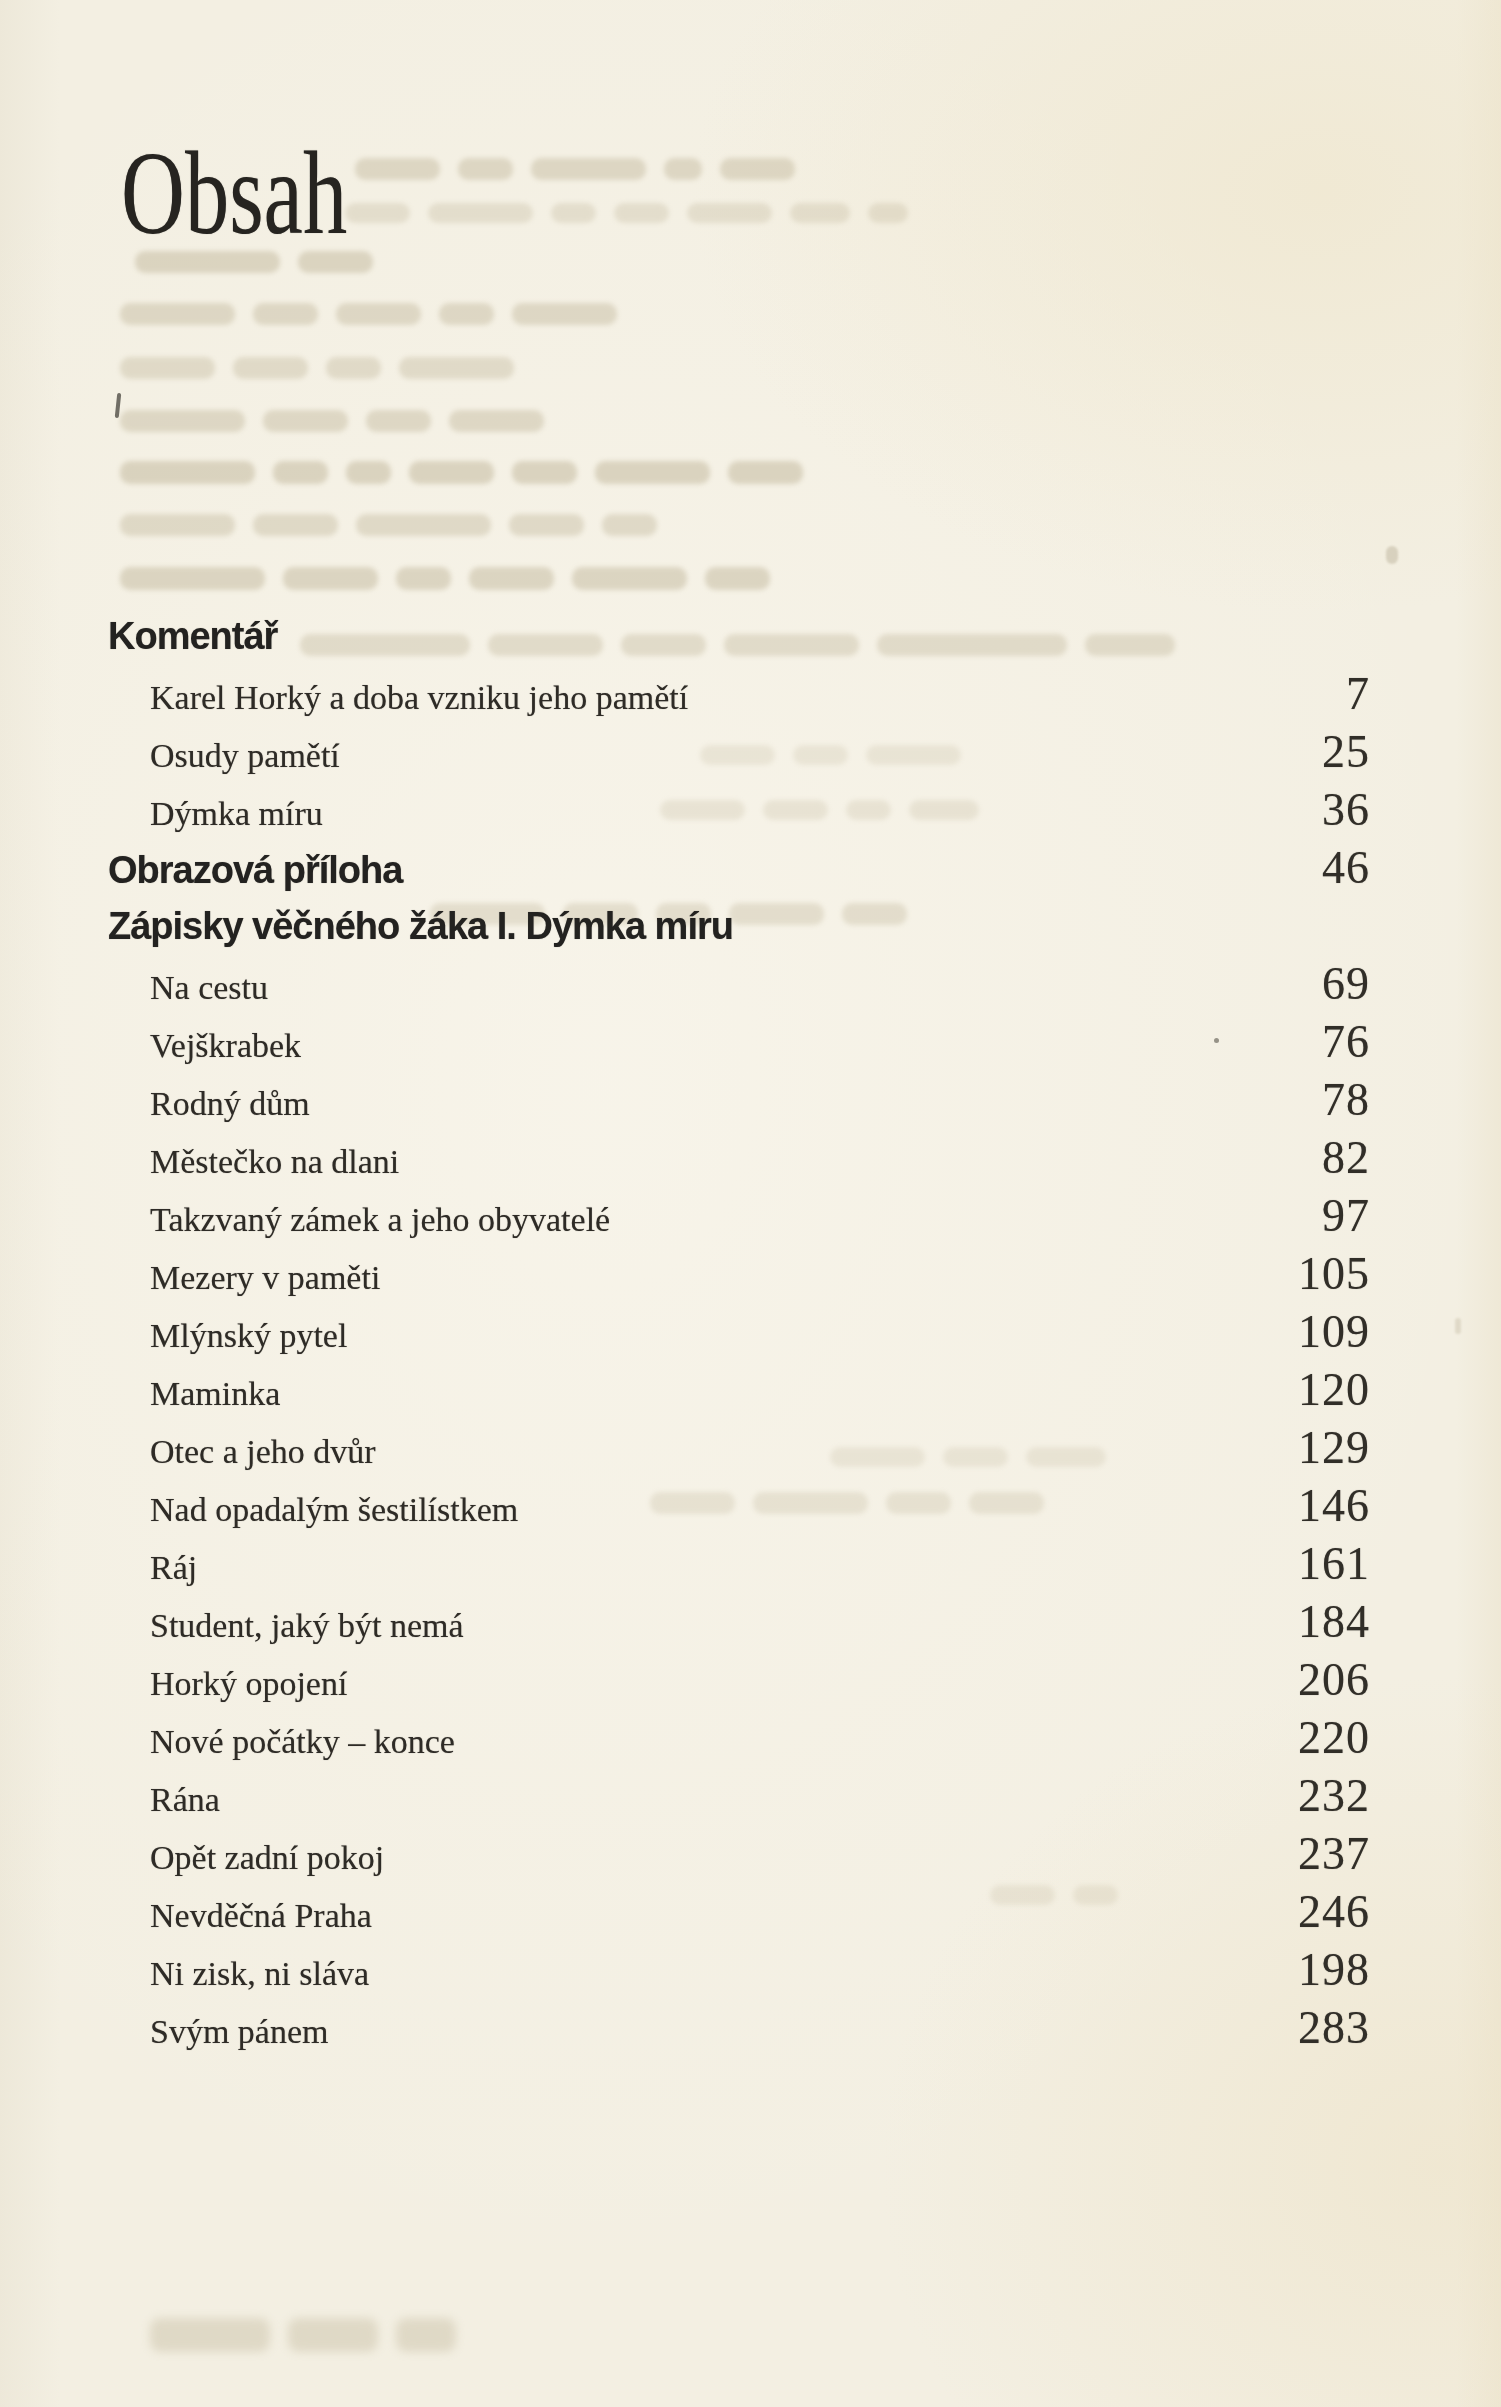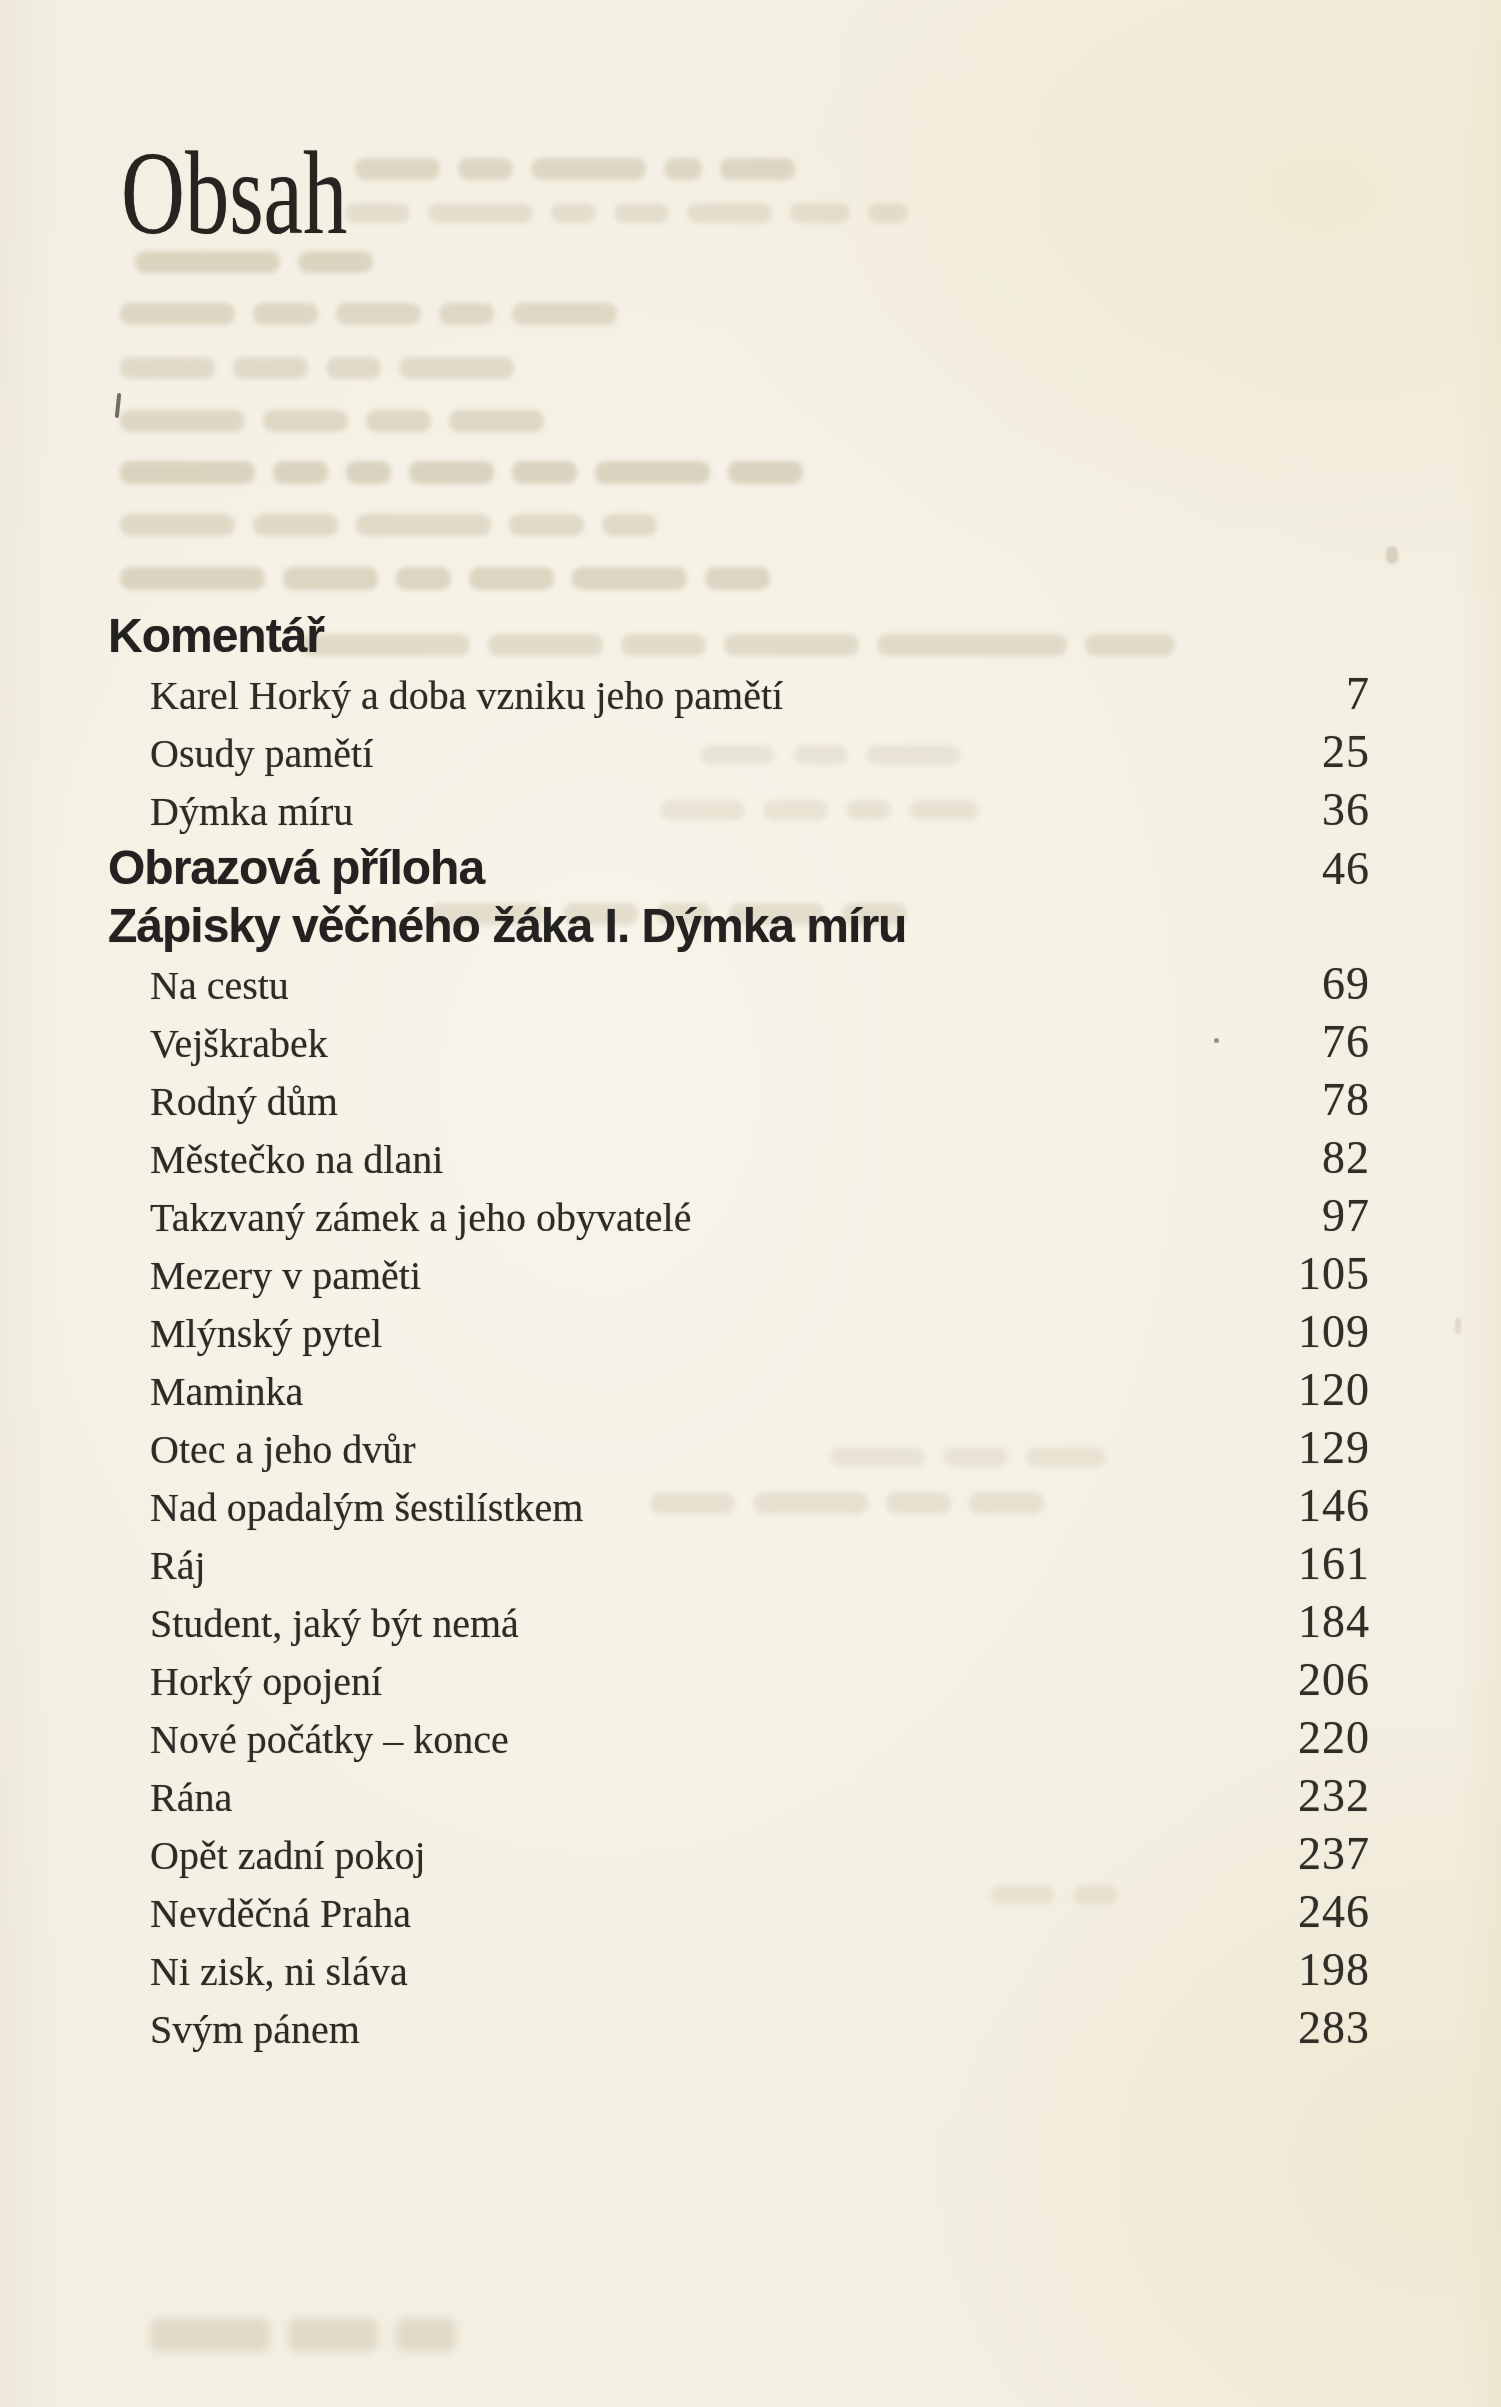--- a/index.html
+++ b/index.html
@@ -19,23 +19,23 @@
     position:absolute; left:121px; top:126px; margin:0;
     font-size:118px; font-weight:normal; color:#262420;
     transform:scaleX(.75); transform-origin:left top;
     letter-spacing:0;
     text-shadow:0 0 1px rgba(38,36,32,.5);
     white-space:nowrap;
   }
   .toc{position:absolute;left:108px;top:607px;width:1262px;}
   .row{display:flex;align-items:baseline;height:58px;line-height:58px;white-space:nowrap;}
   .lab{flex:1 1 auto;overflow:hidden;}
-  .ent .lab{padding-left:42px;font-size:40px;color:#2e2b26;text-shadow:0 0 1px rgba(40,37,30,.45);}
+  .ent .lab{padding-left:42px;font-size:34px;color:#2e2b26;text-shadow:0 0 1px rgba(40,37,30,.45);}
   .hdr .lab{
-    font-family:"Liberation Sans", sans-serif;font-weight:700;font-size:48px;
+    font-family:"Liberation Sans", sans-serif;font-weight:700;font-size:38px;
     letter-spacing:-1px;color:#232220;text-shadow:0 0 1px rgba(30,28,24,.4);
   }
   .num{flex:0 0 auto;font-size:46px;letter-spacing:1px;color:#312e28;text-shadow:0 0 1px rgba(40,37,30,.45);}
   .ghost{position:absolute;display:flex;gap:18px;filter:blur(2.5px);}
   .ghost span{display:block;border-radius:10px;background:#b3a787;}
   .ghost.big{filter:blur(5px);}
   .speck{position:absolute;}
 </style>
 </head>
 <body>

